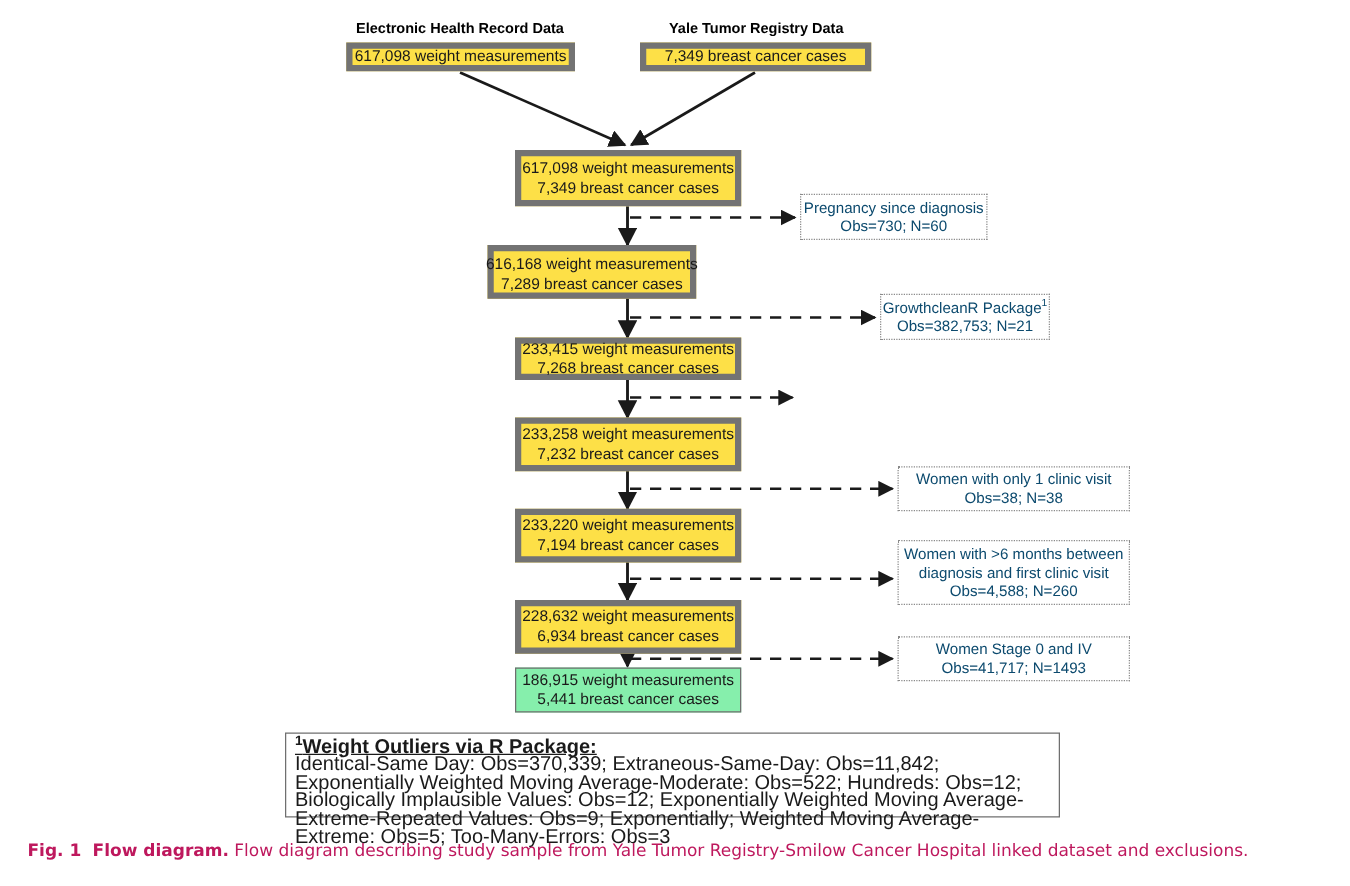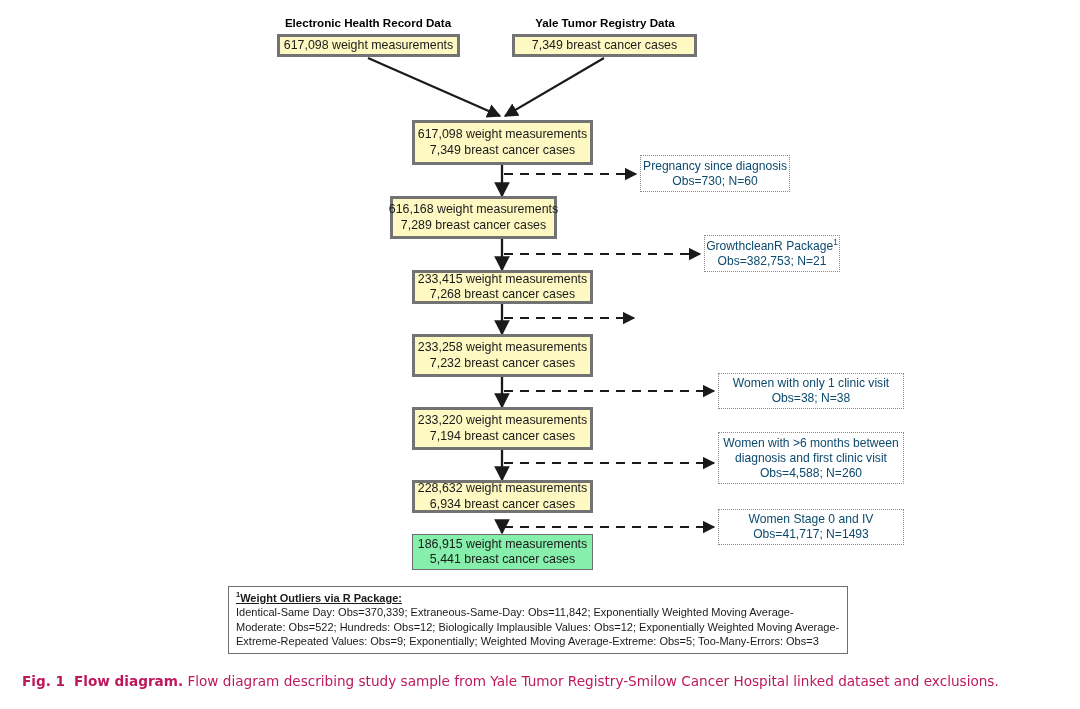--- a/index.html
+++ b/index.html
@@ -29,22 +29,22 @@
     left: 0; top: 0;
     width: 1080px;
     height: 660px;
     pointer-events: none;
   }
 
   
   .node {
     position: absolute;
     box-sizing: border-box;
-    background: #fef9c3;
-    border: 3px solid #737373;
+    background: #fde047;
+    border: 5px solid #737373;
     text-align: center;
     font-size: 12.4px;
     line-height: 15.5px;
     color: #1a1a1a;
     display: flex;
     flex-direction: column;
     align-items: center;
     justify-content: center;
     padding: 3px 4px;
     white-space: nowrap;
@@ -84,21 +84,21 @@
     white-space: nowrap;
   }
 
   
   #footnote {
     position: absolute;
     box-sizing: border-box;
     border: 1px solid #6f6f6f;
     background: #ffffff;
     padding: 4px 7px 5px 7px;
-    font-size: 11px;
+    font-size: 16px;
     line-height: 14.4px;
     color: #1a1a1a;
   }
   #footnote .fn-head {
     font-weight: bold;
     text-decoration: underline;
     display: block;
     margin-bottom: 0px;
   }
   #footnote .fn-head sup { font-weight: bold; }
@@ -182,21 +182,21 @@
   <div class="node" style="left:412px; top:334px; width:181px; height:43px;">
     <span class="l">233,258 weight measurements</span>
     <span class="l">7,232 breast cancer cases</span>
   </div>
 
   <div class="node" style="left:412px; top:407px; width:181px; height:43px;">
     <span class="l">233,220 weight measurements</span>
     <span class="l">7,194 breast cancer cases</span>
   </div>
 
-  <div class="node" style="left:412px; top:480px; width:181px; height:33px;">
+  <div class="node" style="left:412px; top:480px; width:181px; height:43px;">
     <span class="l">228,632 weight measurements</span>
     <span class="l">6,934 breast cancer cases</span>
   </div>
 
   <div class="node shaded" style="left:412px; top:534px; width:181px; height:36px;">
     <span class="l">186,915 weight measurements</span>
     <span class="l">5,441 breast cancer cases</span>
   </div>
 
   <div class="excl" style="left:640px; top:155px; width:150px; height:37px;">

